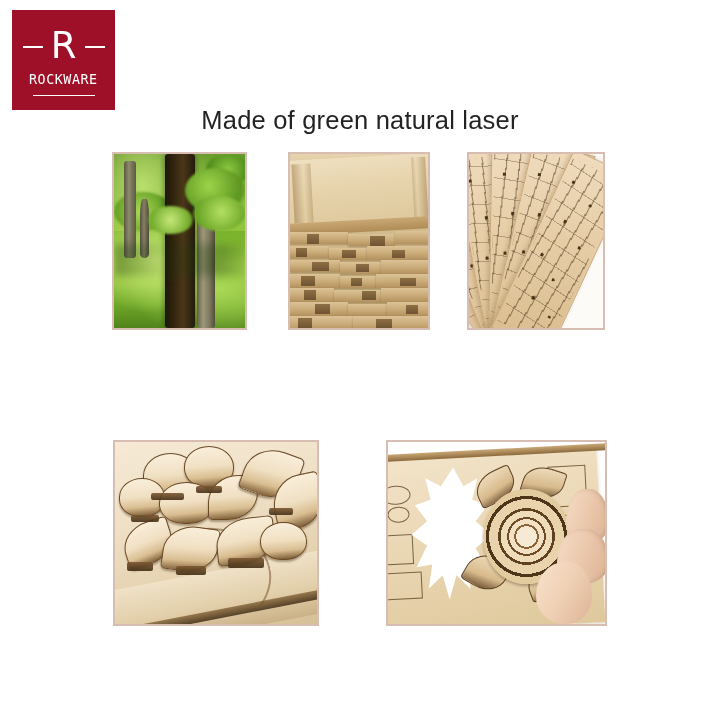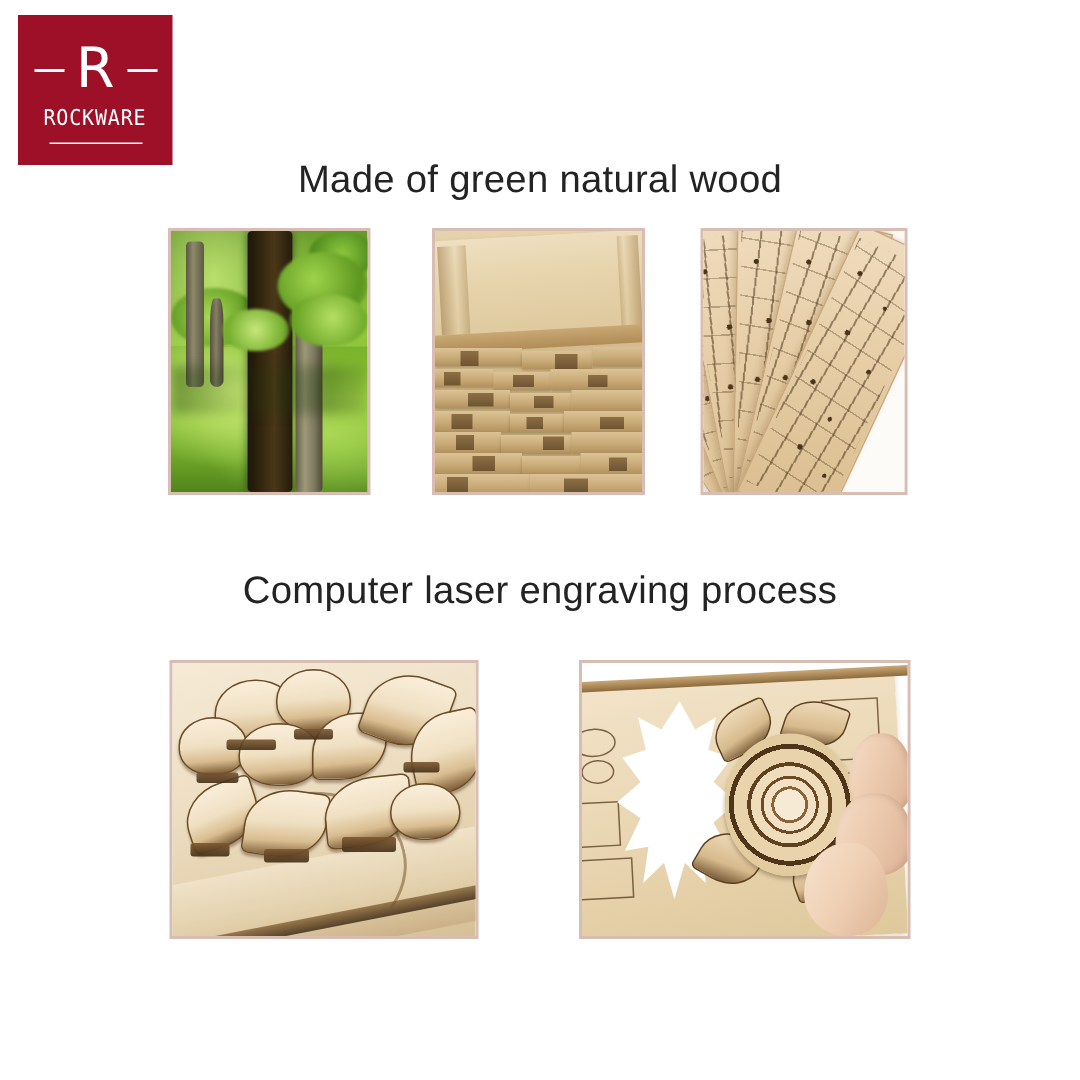--- a/index.html
+++ b/index.html
@@ -346,21 +346,21 @@
   <div class="logo-badge">
     <div class="logo-mark">
       <span class="rule left"></span>
       <span class="rule right"></span>
       <span class="logo-r">R</span>
     </div>
     <div class="logo-word">ROCKWARE</div>
     <div class="logo-underline"></div>
   </div>
 
-  <div class="heading heading-1">Made of green natural wood</div>
+  <div class="heading heading-1">Made of green natural laser</div>
 
   <div class="photo photo-forest">
     <div class="inner">
       <div class="forest-bg"></div>
       <div class="forest-grass"></div>
       <div class="canopy leaf-c"></div>
       <div class="canopy leaf-e"></div>
       <div class="trunk trunk-left-a"></div>
       <div class="trunk trunk-left-b"></div>
       <div class="trunk trunk-right"></div>
@@ -430,21 +430,20 @@
       <div class="sheets-bg"></div>
       <div class="sheet sheet-1"></div>
       <div class="sheet sheet-2"></div>
       <div class="sheet sheet-3"></div>
       <div class="sheet sheet-4"></div>
       <div class="sheet sheet-5"></div>
       <div class="sheet sheet-6"></div>
     </div>
   </div>
 
-  <div class="heading heading-2">Computer laser engraving process</div>
 
   <div class="photo photo-ornament">
     <div class="inner">
       <div class="orn-bg"></div>
       <div class="orn-base"></div>
       <div class="orn-ply"></div>
       <div class="orn-arc"></div>
 
       <div class="petal petal-r" style="left:14%; top:6%;  width:26%; height:24%;"></div>
       <div class="petal petal-r" style="left:34%; top:2%;  width:24%; height:22%;"></div>

